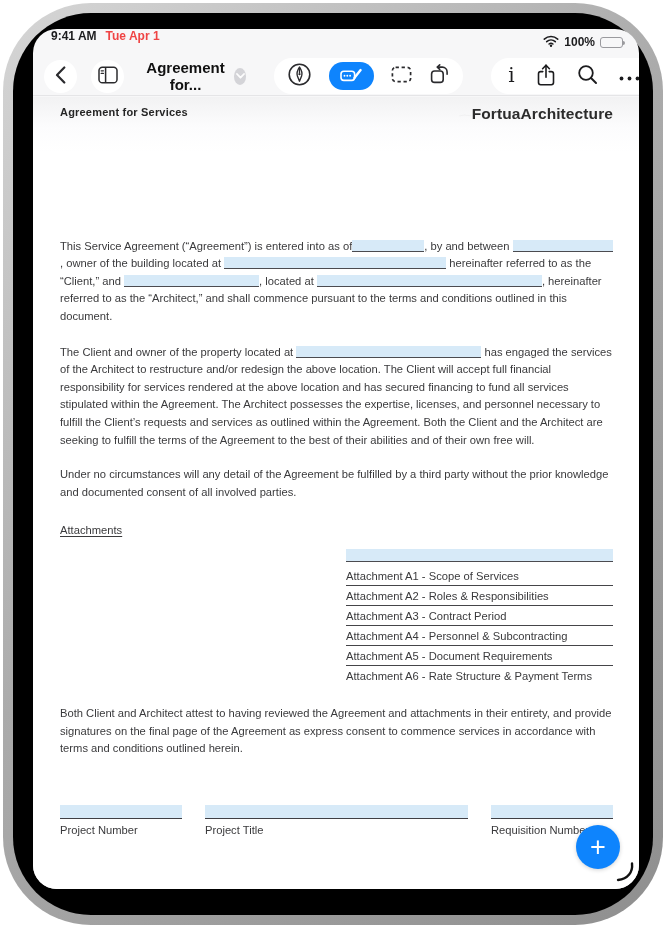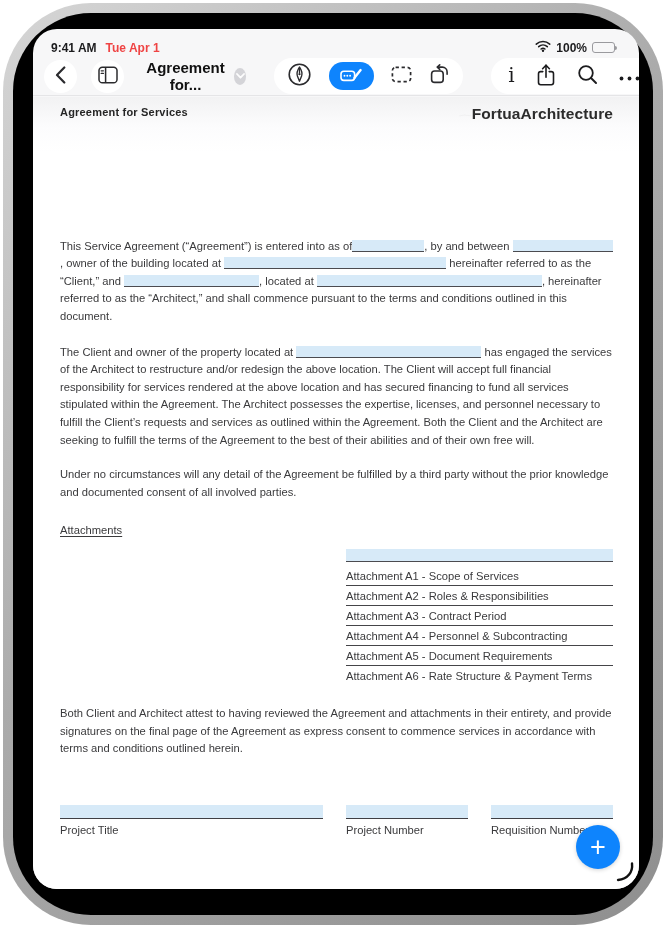--- a/index.html
+++ b/index.html
@@ -7,22 +7,22 @@
     width:666px; height:928px; position:relative; background:#ffffff;
     font-family:"Liberation Sans", sans-serif; overflow:hidden;
   }
   
   .device   { position:absolute; left:3px; top:3px; width:660px; height:922px;
               border-radius:88px; background:linear-gradient(135deg,#d6d6d6,#ababab 45%,#8f8f8f); }
   .bezel    { position:absolute; inset:10px; border-radius:78px; background:#000; }
   .screen   { position:absolute; left:30px; top:26px; width:606px; height:860px;
               background:#f7f7f8; border-radius:24px; overflow:hidden; }
   
-  .statusbar{ position:absolute; top:0; left:0; right:8px; height:28px;
-              display:flex; justify-content:space-between; align-items:flex-end;
+  .statusbar{ position:absolute; top:0; left:0; right:0; height:28px;
+              display:flex; justify-content:space-between; 
               padding:0 16px 2px 18px; font-size:12px; color:#1c1c1e; }
   .sb-left  { display:flex; gap:9px; }
   .sb-time  { font-weight:700; }
   .sb-date  { font-weight:700; color:#ef4444; }
   .sb-right { display:flex; align-items:center; gap:5px; font-weight:600; }
   .battery  { position:relative; width:23px; height:11px; border:1px solid #9a9a9e;
               border-radius:3px; padding:1px; }
   .battery .fill { width:100%; height:100%; background:#2c2c2e; border-radius:1.5px; }
   .battery .tip  { position:absolute; right:-3px; top:3px; width:2px; height:4px;
               background:#9a9a9e; border-radius:0 2px 2px 0; }
@@ -236,27 +236,27 @@
             <div class="attach-row">Attachment A3 - Contract Period</div>
             <div class="attach-row">Attachment A4 - Personnel &amp; Subcontracting</div>
             <div class="attach-row">Attachment A5 - Document Requirements</div>
             <div class="attach-row">Attachment A6 - Rate Structure &amp; Payment Terms</div>
           </div>
       </div>
 
       <p class="para closing">Both Client and Architect attest to having reviewed the Agreement and attachments in their entirety, and provide signatures on the final page of the Agreement as express consent to commence services in accordance with terms and conditions outlined herein.</p>
 
       <div class="sig-row">
+          <div style="width: 122px;">
+            <div class="sig-box"></div>
+            <div class="sig-label">Project Number</div>
+          </div>
           <div style="width: 263px;">
             <div class="sig-box"></div>
             <div class="sig-label">Project Title</div>
-          </div>
-          <div style="width: 122px;">
-            <div class="sig-box"></div>
-            <div class="sig-label">Project Number</div>
           </div>
           <div style="width: 122px;">
             <div class="sig-box"></div>
             <div class="sig-label">Requisition Number</div>
           </div>
         </div>
     </div>
 
     <button class="fab">+</button>
     <span class="page-curl">

